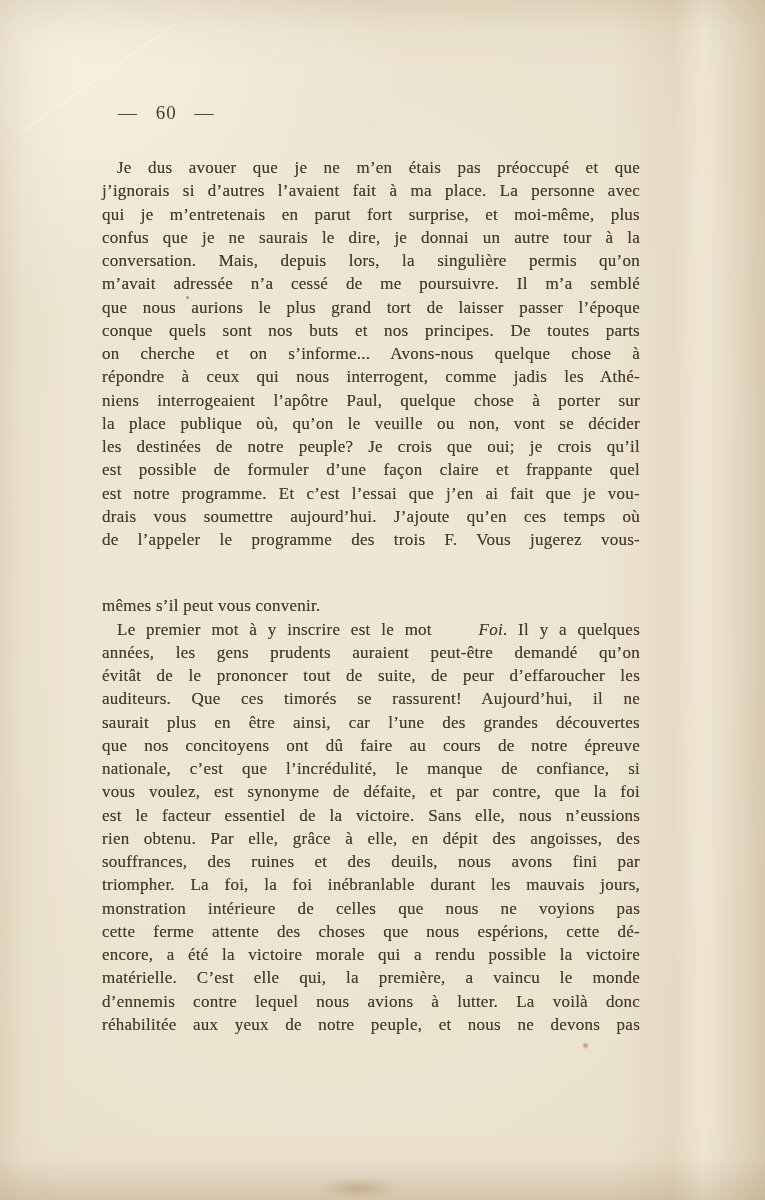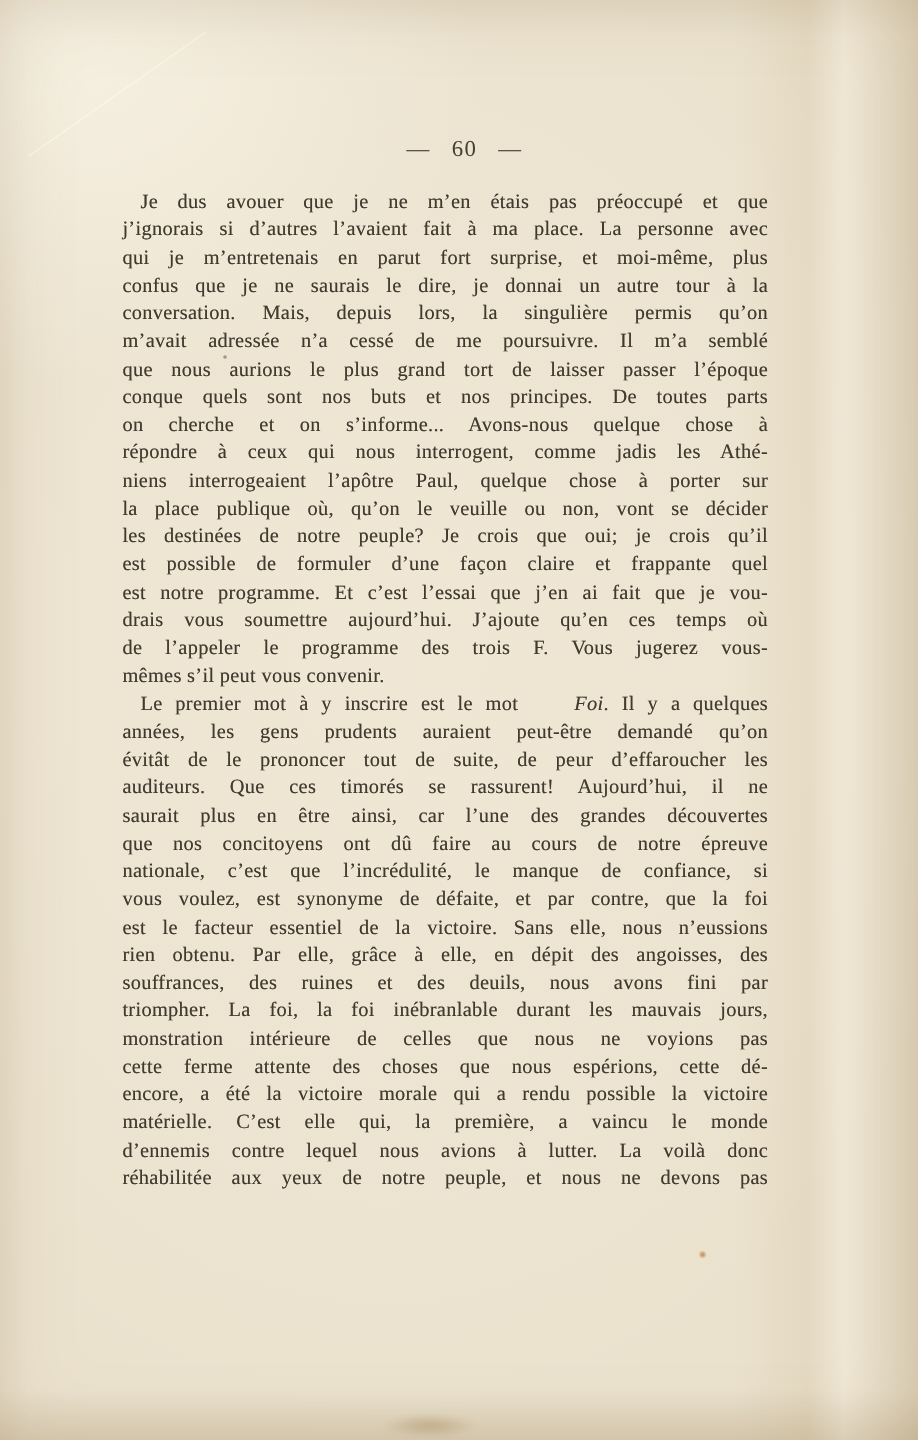--- a/index.html
+++ b/index.html
@@ -21,24 +21,23 @@
       linear-gradient(90deg, rgba(180,155,110,0.10) 0%, rgba(180,155,110,0) 3%),
       linear-gradient(90deg, rgba(255,250,236,0) 80%, rgba(185,160,115,0.14) 88%, rgba(255,250,238,0.20) 92%, rgba(165,140,95,0.20) 100%),
       linear-gradient(0deg, rgba(155,130,85,0.22) 0%, rgba(155,130,85,0) 3.5%),
       linear-gradient(180deg, rgba(175,155,115,0.12) 0%, rgba(175,155,115,0) 2.5%);
     box-shadow: inset 0 0 70px rgba(120,95,55,0.13);
     font-family: "Liberation Serif", "DejaVu Serif", serif;
     color: #3e382e;
   }
   .page-number {
     position: absolute;
-    top: 114px;
+    top: 102px;
     left: 118px;
     width: 538px;
-    text-align: center;
     font-size: 19px;
     letter-spacing: 1px;
     word-spacing: 12px;
     color: #464034;
   }
   .text-block {
     position: absolute;
     top: 156px;
     left: 102px;
     width: 538px;
@@ -50,21 +49,21 @@
   }
   .paragraph { margin: 0; }
   .line {
     text-align: justify;
     text-align-last: justify;
     white-space: normal;
     height: 23.25px;
     overflow: visible;
   }
   .line.indent { text-indent: 15px; }
-  .line.unjust { text-align-last: left; }
+  .line.unjust { text-align-last: left; margin-top: 43px; }
   .line i { font-style: italic; margin-left: 36px; }
   .stain {
     position: absolute;
     pointer-events: none;
   }
   .stain-dot {
     left: 582px;
     top: 1042px;
     width: 7px;
     height: 7px;

